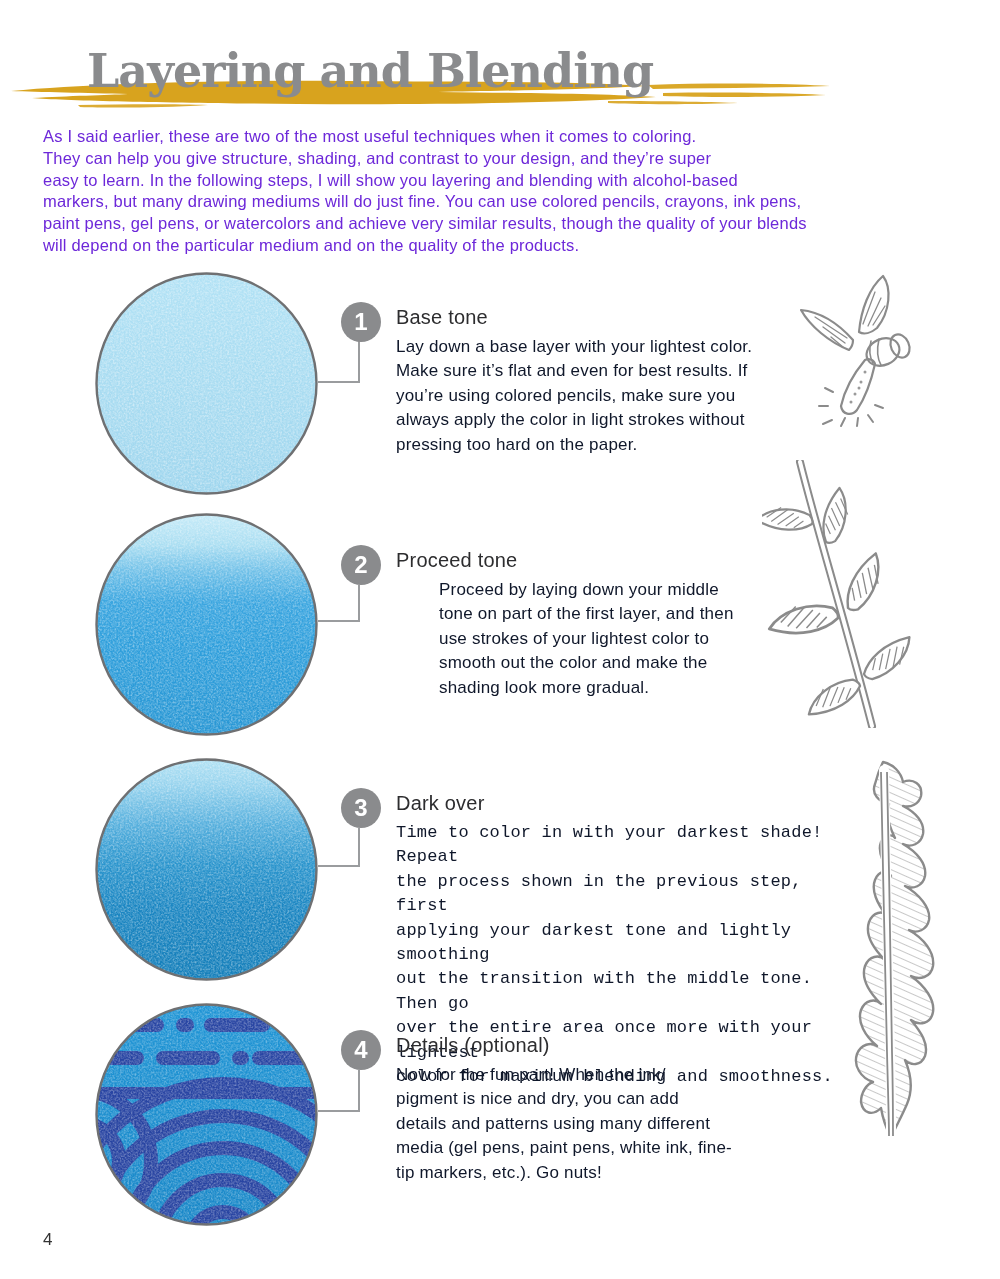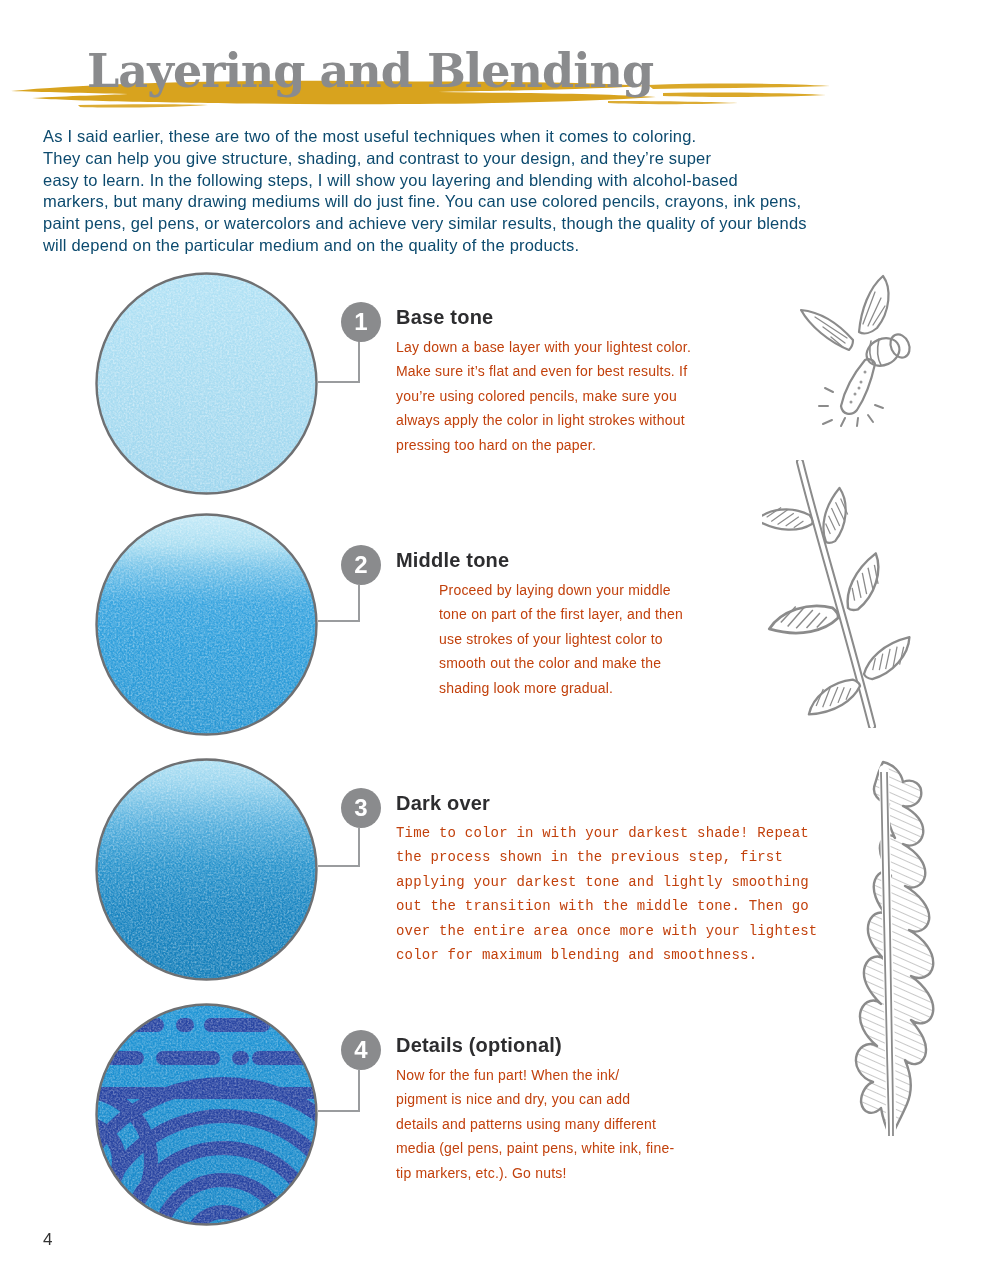--- a/index.html
+++ b/index.html
@@ -21,47 +21,47 @@
     font-weight: bold;
     font-size: 46px;
     letter-spacing: -1px;
     color: #8a8b8d;
     white-space: nowrap;
     margin-left: 44px;
   }
   
   .intro {
     position: absolute; left: 43px; top: 126px; width: 880px;
-    font-size: 16.5px; line-height: 21.8px; color: #0c4a6e;
+    font-size: 16.5px; line-height: 21.8px; color: #6d28d9;
     white-space: pre-line;
     letter-spacing: 0.2px;
   }
   
   .swatch { position: absolute; border-radius: 50%; }
   .swatch svg { display: block; }
   .connector {
     position: absolute;
     border-right: 2px solid #9a9c9e;
     border-bottom: 2px solid #9a9c9e;
   }
   .badge {
     position: absolute; width: 40px; height: 40px; border-radius: 50%;
     background: #8a8b8d; color: #ffffff;
     font-size: 24px; font-weight: bold;
     display: flex; align-items: center; justify-content: center;
     z-index: 3;
   }
   .step-title {
     position: absolute; left: 396px;
-    font-size: 20px; font-weight: bold; color: #2d2d2f;
+    font-size: 20px; font-weight: normal; color: #2d2d2f;
     letter-spacing: 0.2px;
   }
   .step-body {
     position: absolute; left: 396px; width: 440px;
-    font-size: 14px; line-height: 24.4px; color: #c2410c;
+    font-size: 17px; line-height: 24.4px; color: #0f172a;
     white-space: pre-line;
     letter-spacing: 0.2px;
   }
   
   .art { position: absolute; }
   
   .page-number {
     position: absolute; left: 43px; top: 1230px;
     font-size: 17px; color: #333333;
   }
@@ -154,21 +154,21 @@
         <clipPath id="c2">
             <circle cx="111.5" cy="111.5" r="110"></circle>
           </clipPath>
         <circle cx="111.5" cy="111.5" r="110" fill="url(#grad2)"></circle>
         <rect width="223" height="223" filter="url(#speckle)" clip-path="url(#c2)" opacity="0.4"></rect>
         <circle cx="111.5" cy="111.5" r="110" fill="none" stroke="#6f7072" stroke-width="2.4"></circle>
       </svg>
     </div>
     <div class="connector" style="left:318px; top:585px; width:42px; height:37px;"></div>
     <div class="badge" style="left:341px; top:545px;">2</div>
-    <div class="step-title" style="top:549px;">Middle tone</div>
+    <div class="step-title" style="top:549px;">Proceed tone</div>
     <div class="step-body" style="top:578px;margin-left:43px;">Proceed by laying down your middle
 tone on part of the first layer, and then
 use strokes of your lightest color to
 smooth out the color and make the
 shading look more gradual.</div>
   </div>
 
   <div>
     <div class="swatch" style="left:95px; top:758px;">
       <svg width="223" height="223" viewBox="0 0 223 223">

